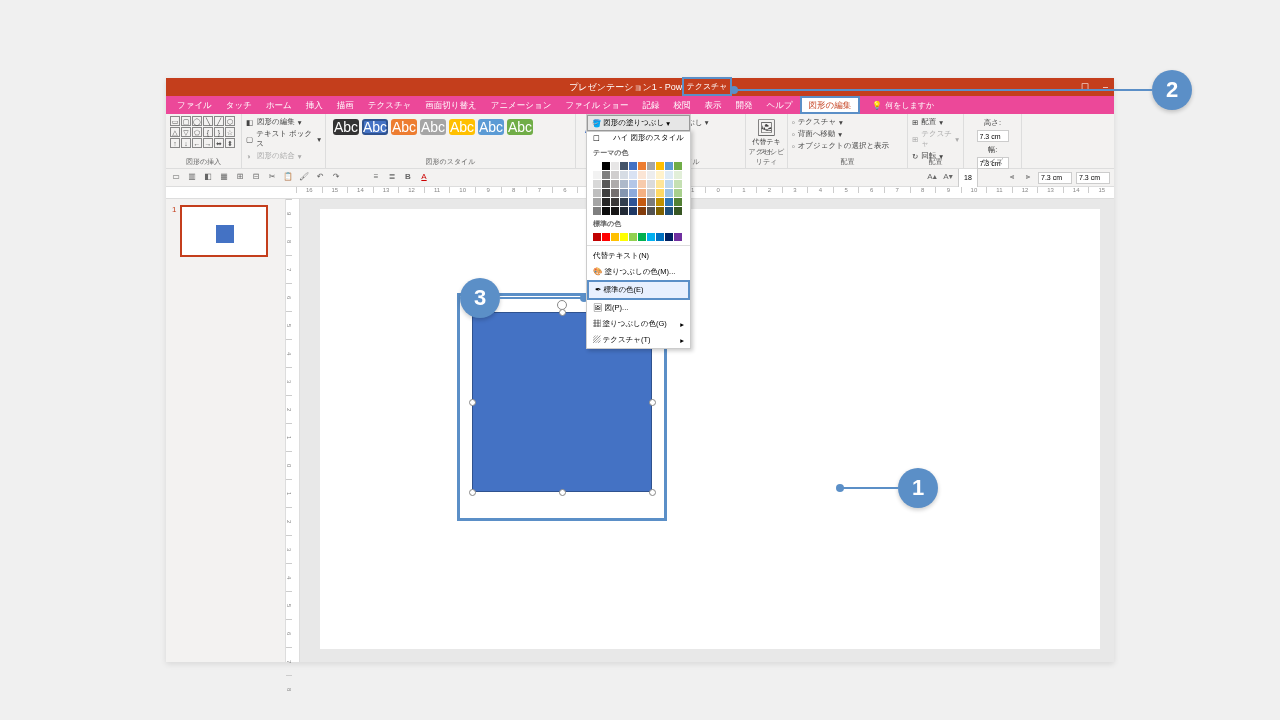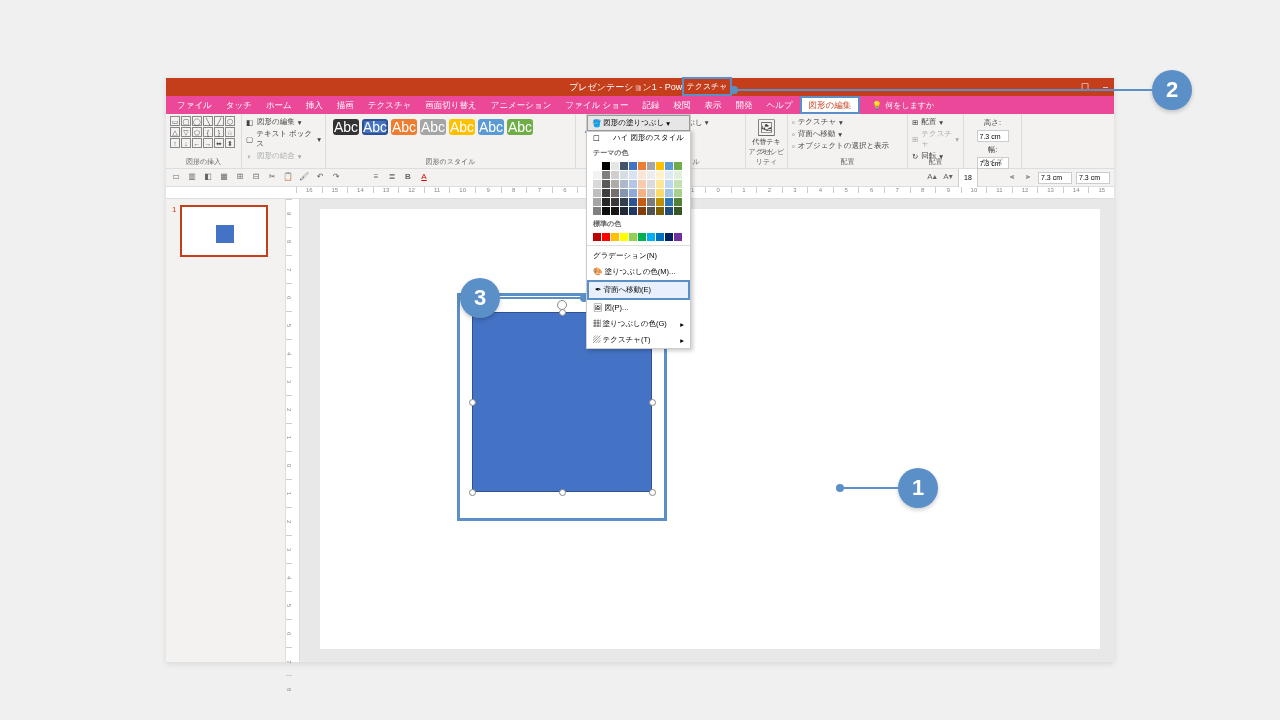--- a/index.html
+++ b/index.html
@@ -267,27 +267,27 @@
         <div class="color-cell" style="background: rgb(255, 255, 0);"></div>
         <div class="color-cell" style="background: rgb(146, 208, 80);"></div>
         <div class="color-cell" style="background: rgb(0, 176, 80);"></div>
         <div class="color-cell" style="background: rgb(0, 176, 240);"></div>
         <div class="color-cell" style="background: rgb(0, 112, 192);"></div>
         <div class="color-cell" style="background: rgb(0, 32, 96);"></div>
         <div class="color-cell" style="background: rgb(112, 48, 160);"></div>
       </div>
     <hr style="border:none;border-top:1px solid #ddd;margin:2px 0">
     <div class="fill-menu-item">
-        <span>グラデーション(N)</span>
+        <span>代替テキスト(N)</span>
       </div>
     <div class="fill-menu-item">
         <span>🎨 <span>塗りつぶしの色(M)...</span></span>
       </div>
     <div class="fill-menu-item fill-menu-highlighted">
-        <span>✒ <span>背面へ移動(E)</span></span>
+        <span>✒ <span>標準の色(E)</span></span>
       </div>
     <div class="fill-menu-item">
         <span>🖼 <span>図(P)...</span></span>
       </div>
     <div class="fill-menu-item">
         <span>▦ <span>塗りつぶしの色(G)</span></span>
         <span>▸</span>
       </div>
     <div class="fill-menu-item">
         <span>▨ <span>テクスチャ(T)</span></span>

